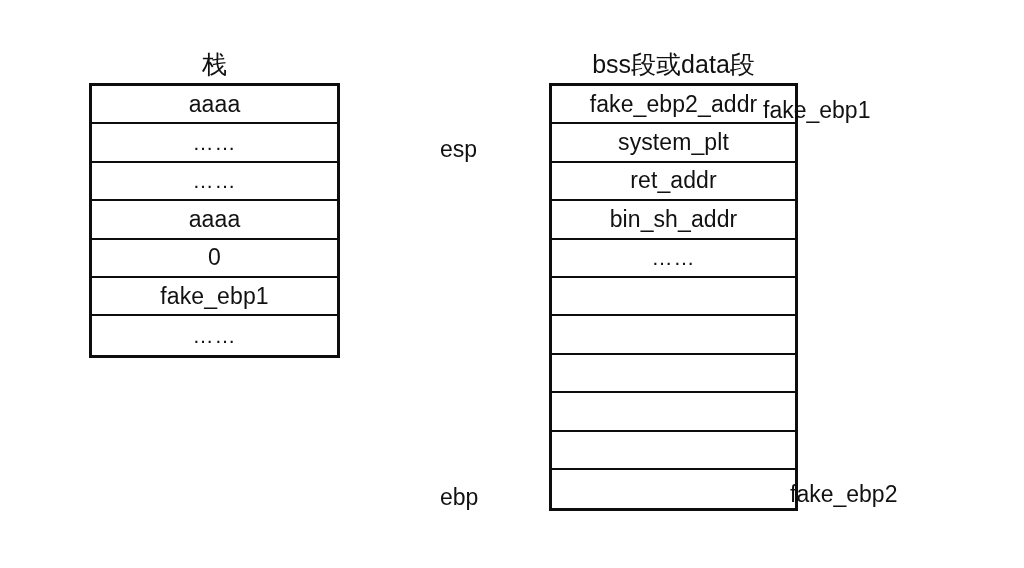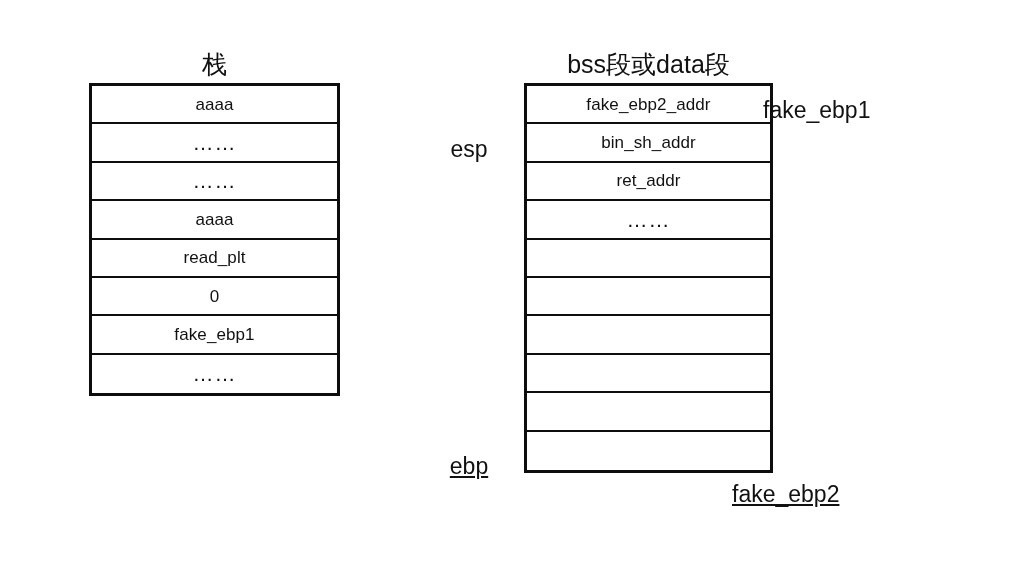--- a/index.html
+++ b/index.html
@@ -47,21 +47,21 @@
     display: flex;
     align-items: center;
     justify-content: center;
     background: #ffffff;
   }
   .mem-row:last-child {
     border-bottom: none;
   }
 
   .mem-cell-text {
-    font-size: 17px;
+    font-size: 23px;
     line-height: 23px;
     color: #111111;
     white-space: nowrap;
     letter-spacing: 0.1px;
   }
 
   
   .mem-cell-text.ellipsis {
     font-size: 21px;
     letter-spacing: 1px;
@@ -69,33 +69,33 @@
 
   
   .side-label {
     position: absolute;
     font-size: 23px;
     line-height: 23px;
     color: #111111;
     white-space: nowrap;
   }
   .side-label.left-of {
-    text-align: center;
+    text-align: left;
   }
   .side-label.right-of {
     text-align: left;
   }
 
   
   #stack-block { left: 89px; top: 49px; }
   #stack-block .mem-table { width: 251px; }
   #stack-block .mem-row { height: 38.4px; }
 
   
-  #bss-block { left: 500px; top: 49px; padding-left: 24px; }
+  #bss-block { left: 525px; top: 49px; padding-left: 24px; }
   #bss-block .mem-table { width: 249px; text-align: center; }
   #bss-block .mem-row { height: 38.4px; }
 </style>
 </head>
 <body>
 
 <div class="canvas">
 
   <div class="mem-block" id="stack-block">
     <div class="mem-title">栈</div>
@@ -106,45 +106,45 @@
       <div class="mem-row">
         <span class="mem-cell-text ellipsis">……</span>
       </div>
       <div class="mem-row">
         <span class="mem-cell-text ellipsis">……</span>
       </div>
       <div class="mem-row">
         <span class="mem-cell-text">aaaa</span>
       </div>
       <div class="mem-row">
-        <span class="mem-cell-text">read_plt</span>
-      </div>
-      <div class="mem-row">
         <span class="mem-cell-text">0</span>
       </div>
       <div class="mem-row">
         <span class="mem-cell-text">fake_ebp1</span>
       </div>
       <div class="mem-row">
         <span class="mem-cell-text ellipsis">……</span>
       </div>
     </div>
   </div>
 
   <div class="mem-block" id="bss-block">
     <div class="mem-title">bss段或data段</div>
     <div class="mem-table">
       <div class="mem-row">
         <span class="mem-cell-text">fake_ebp2_addr</span>
       </div>
       <div class="mem-row">
-        <span class="mem-cell-text">bin_sh_addr</span>
+        <span class="mem-cell-text">system_plt</span>
       </div>
       <div class="mem-row">
         <span class="mem-cell-text">ret_addr</span>
+      </div>
+      <div class="mem-row">
+        <span class="mem-cell-text">bin_sh_addr</span>
       </div>
       <div class="mem-row">
         <span class="mem-cell-text ellipsis">……</span>
       </div>
       <div class="mem-row">
         <span class="mem-cell-text"></span>
       </div>
       <div class="mem-row">
         <span class="mem-cell-text"></span>
       </div>
@@ -158,19 +158,19 @@
         <span class="mem-cell-text"></span>
       </div>
       <div class="mem-row">
         <span class="mem-cell-text"></span>
       </div>
     </div>
   </div>
 
   <div class="side-label left-of" style="left: 440px; top: 138px; width: 58px;">esp</div>
 
-  <div class="side-label left-of" style="left: 440px; top: 455px; width: 58px; text-decoration: underline;">ebp</div>
+  <div class="side-label left-of" style="left: 440px; top: 486px; width: 58px;">ebp</div>
 
   <div class="side-label right-of" style="left: 763px; top: 99px;">fake_ebp1</div>
 
-  <div class="side-label right-of" style="left: 732px; top: 483px; text-decoration: underline;">fake_ebp2</div>
+  <div class="side-label right-of" style="left: 790px; top: 483px;">fake_ebp2</div>
 
 </div>
 
 </body></html>

